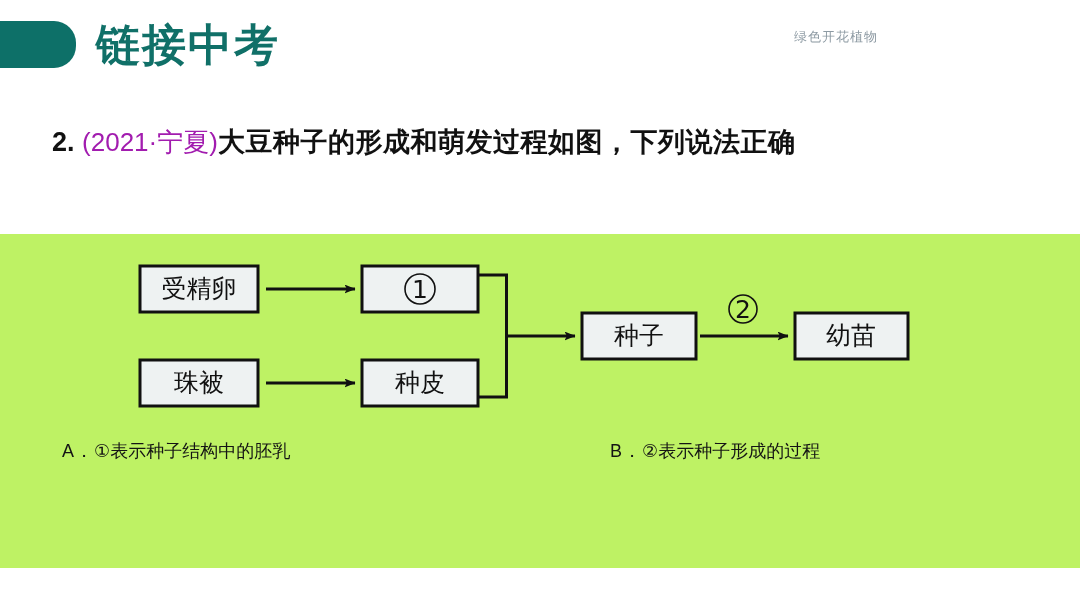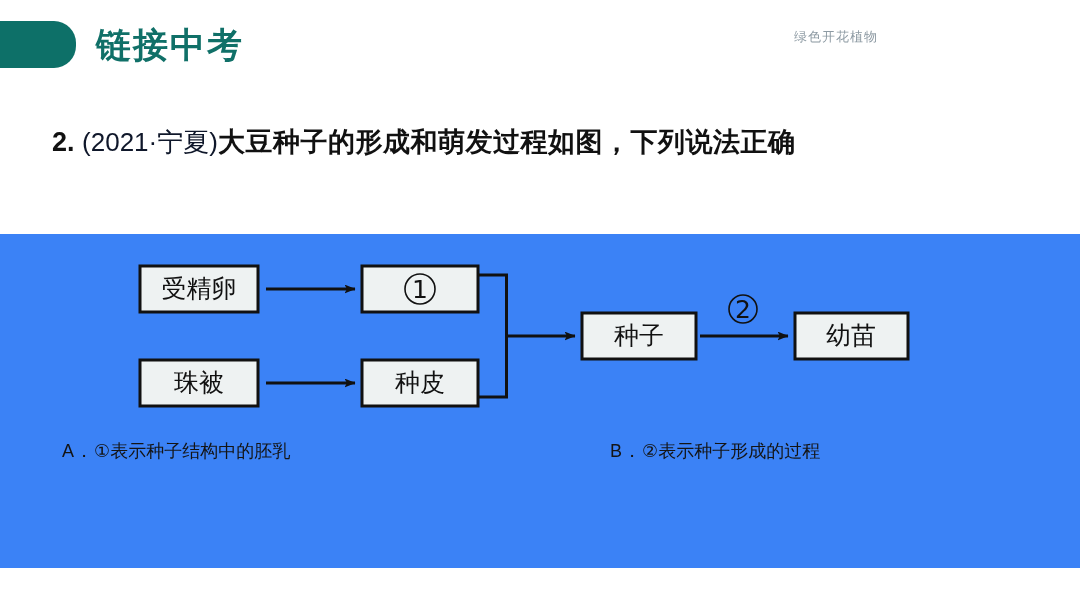--- a/index.html
+++ b/index.html
@@ -31,21 +31,21 @@
     width: 76px;
     height: 47px;
     background: #0d7068;
     border-top-right-radius: 22px;
     border-bottom-right-radius: 22px;
   }
   .header-title {
     position: absolute;
     left: 96px;
     top: 22px;
-    font-size: 35px;
+    font-size: 44px;
     font-weight: bold;
     color: #107068;
     letter-spacing: 2px;
     line-height: 46px;
     white-space: nowrap;
   }
   .header-corner {
     position: absolute;
     right: 46px;
     top: 26px;
@@ -71,42 +71,42 @@
     white-space: nowrap;
     color: #111111;
   }
   .stem-num {
     font-weight: bold;
     font-size: 27px;
   }
   .stem-src {
     font-weight: normal;
     font-size: 26px;
-    color: #0f172a;
+    color: #a21caf;
   }
   .stem-bold {
     font-weight: bold;
     letter-spacing: 0.5px;
   }
   .answer-mark {
     color: #e0452a;
     font-size: 34px;
     font-weight: bold;
     padding: 0 34px 0 22px;
     vertical-align: -1px;
   }
 
   
   .panel {
     position: absolute;
     left: 0;
     top: 234px;
     width: 1080px;
     height: 334px;
-    background: #3b82f6;
+    background: #bef264;
   }
 
   
   .diagram {
     position: absolute;
     left: 0;
     top: 0;
     width: 1080px;
     height: 190px;
   }

